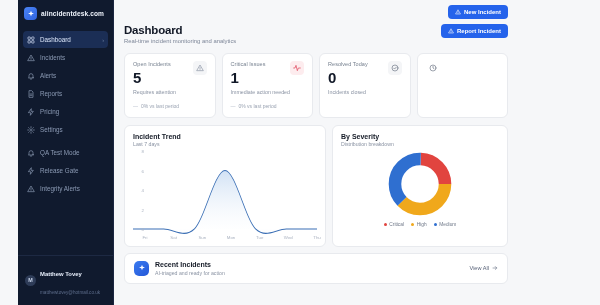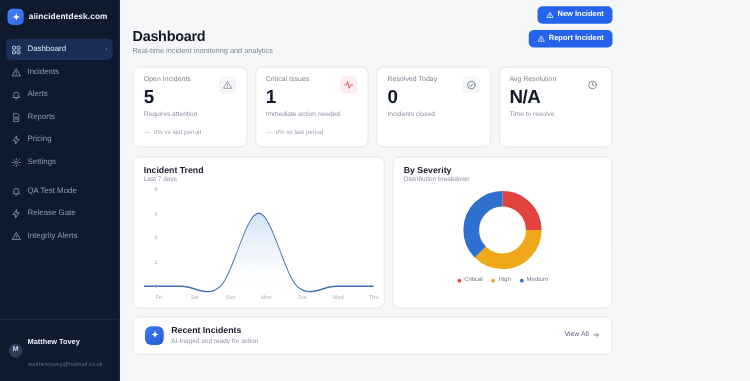--- a/index.html
+++ b/index.html
@@ -1,21 +1,21 @@
 <!DOCTYPE html>
 <html><head>
 <meta charset="utf-8">
 <style>
   * { margin:0; padding:0; box-sizing:border-box; }
   html, body {
     width:600px; height:305px; overflow:hidden;
     font-family:"Liberation Sans", sans-serif;
     background:#f6f7f9;
   }
-  .app { display:flex; width:500px; height:305px; }
+  .app { display:flex; width:500px; height:305px;margin-left:18px; }
 
   
   .sidebar {
     width:96px; height:305px; background:#101a2e;
     display:flex; flex-direction:column; flex:0 0 96px;
     border-right:1px solid #1b2640;
   }
   .brand { display:flex; align-items:center; gap:4px; padding:7px 5px 8px 6px; }
   .brand-logo {
     width:13px; height:13px; border-radius:4px; flex:0 0 13px;
@@ -339,25 +339,20 @@
           </span>
         </div>
         <div class="card-delta">
           <span class="dash"></span>
           <span></span>
         </div>
       </div>
 
       <div class="card">
         <div class="card-top">
-          <div>
-            <div class="card-label">Avg Resolution</div>
-            <div class="card-value">N/A</div>
-            <div class="card-desc">Time to resolve</div>
-          </div>
           <span class="card-icon ci-plain">
             <svg viewBox="0 0 24 24" fill="none" stroke="#6b7484" stroke-width="2" stroke-linecap="round">
               <circle cx="12" cy="12" r="9"></circle>
                 <path d="M12 7v5l3 2"></path>
             </svg>
           </span>
         </div>
         <div class="card-delta">
           <span class="dash"></span>
           <span></span>

